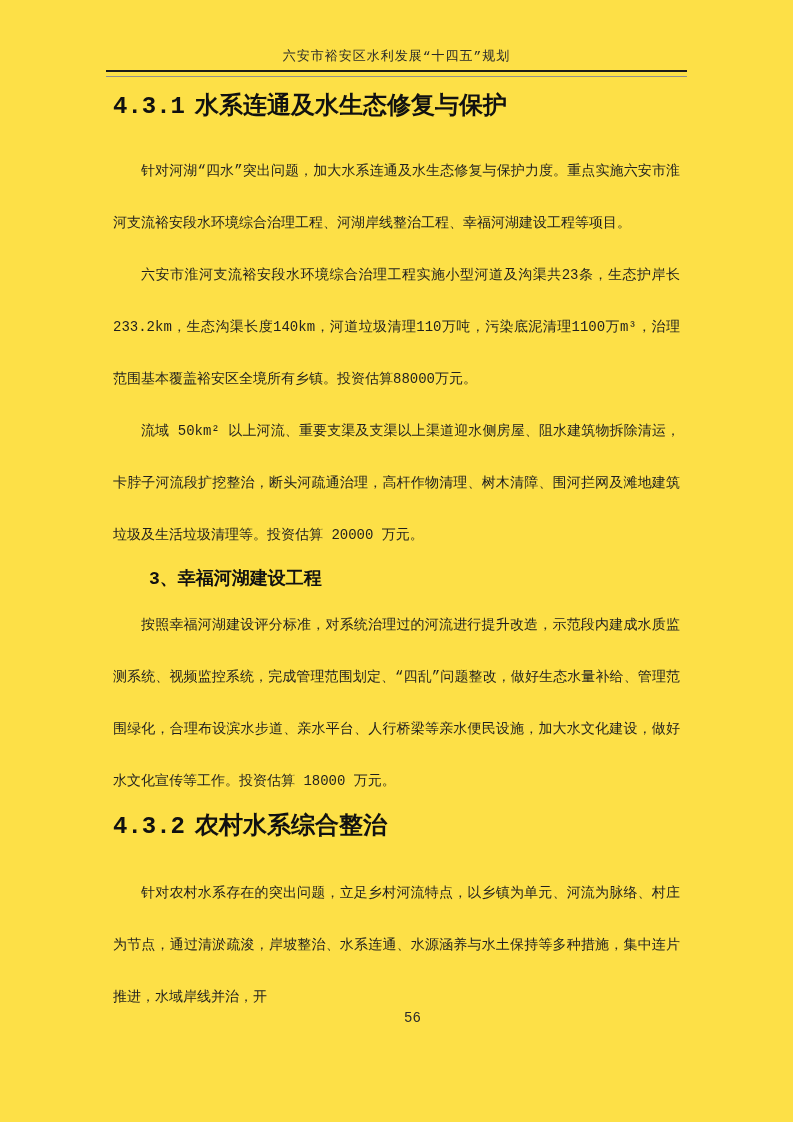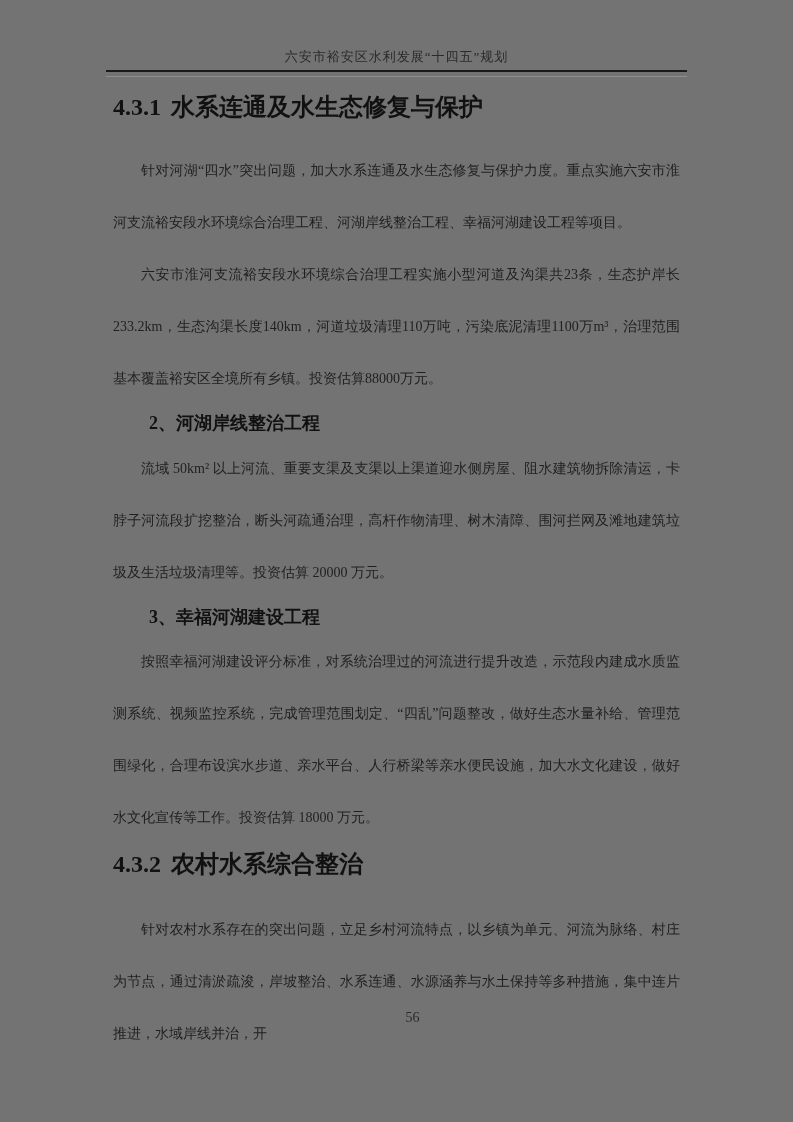--- a/index.html
+++ b/index.html
@@ -4,22 +4,22 @@
 <style>
   html, body {
     margin: 0;
     padding: 0;
     background: #ffffff;
   }
   .page {
     position: relative;
     width: 793px;
     height: 1122px;
-    background: #737373;
-    font-family: Liberation Serif, serif;
+    background: #fde047;
+    font-family: Liberation Mono, monospace;
     color: #1c1c1c;
     overflow: hidden;
   }
   
   .page-header {
     position: absolute;
     top: 48px;
     left: 106px;
     width: 581px;
   }
@@ -95,21 +95,20 @@
     <div class="header-title">六安市裕安区水利发展“十四五”规划</div>
     <div class="header-rule"></div>
   </div>
 
   <div class="content">
 
     <div class="section">
       <h2 class="section-heading"><span class="heading-number">4.3.1</span><span class="heading-title">水系连通及水生态修复与保护</span></h2>
       <p class="para">针对河湖“四水”突出问题，加大水系连通及水生态修复与保护力度。重点实施六安市淮河支流裕安段水环境综合治理工程、河湖岸线整治工程、幸福河湖建设工程等项目。</p>
       <p class="para">六安市淮河支流裕安段水环境综合治理工程实施小型河道及沟渠共23条，生态护岸长233.2km，生态沟渠长度140km，河道垃圾清理110万吨，污染底泥清理1100万m³，治理范围基本覆盖裕安区全境所有乡镇。投资估算88000万元。</p>
-      <p class="subheading">2、河湖岸线整治工程</p>
       <p class="para">流域 50km² 以上河流、重要支渠及支渠以上渠道迎水侧房屋、阻水建筑物拆除清运，卡脖子河流段扩挖整治，断头河疏通治理，高杆作物清理、树木清障、围河拦网及滩地建筑垃圾及生活垃圾清理等。投资估算 20000 万元。</p>
       <p class="subheading">3、幸福河湖建设工程</p>
       <p class="para">按照幸福河湖建设评分标准，对系统治理过的河流进行提升改造，示范段内建成水质监测系统、视频监控系统，完成管理范围划定、“四乱”问题整改，做好生态水量补给、管理范围绿化，合理布设滨水步道、亲水平台、人行桥梁等亲水便民设施，加大水文化建设，做好水文化宣传等工作。投资估算 18000 万元。</p>
     </div>
 
     <div class="section">
       <h2 class="section-heading second"><span class="heading-number">4.3.2</span><span class="heading-title">农村水系综合整治</span></h2>
       <p class="para">针对农村水系存在的突出问题，立足乡村河流特点，以乡镇为单元、河流为脉络、村庄为节点，通过清淤疏浚，岸坡整治、水系连通、水源涵养与水土保持等多种措施，集中连片推进，水域岸线并治，开</p>
     </div>
 

